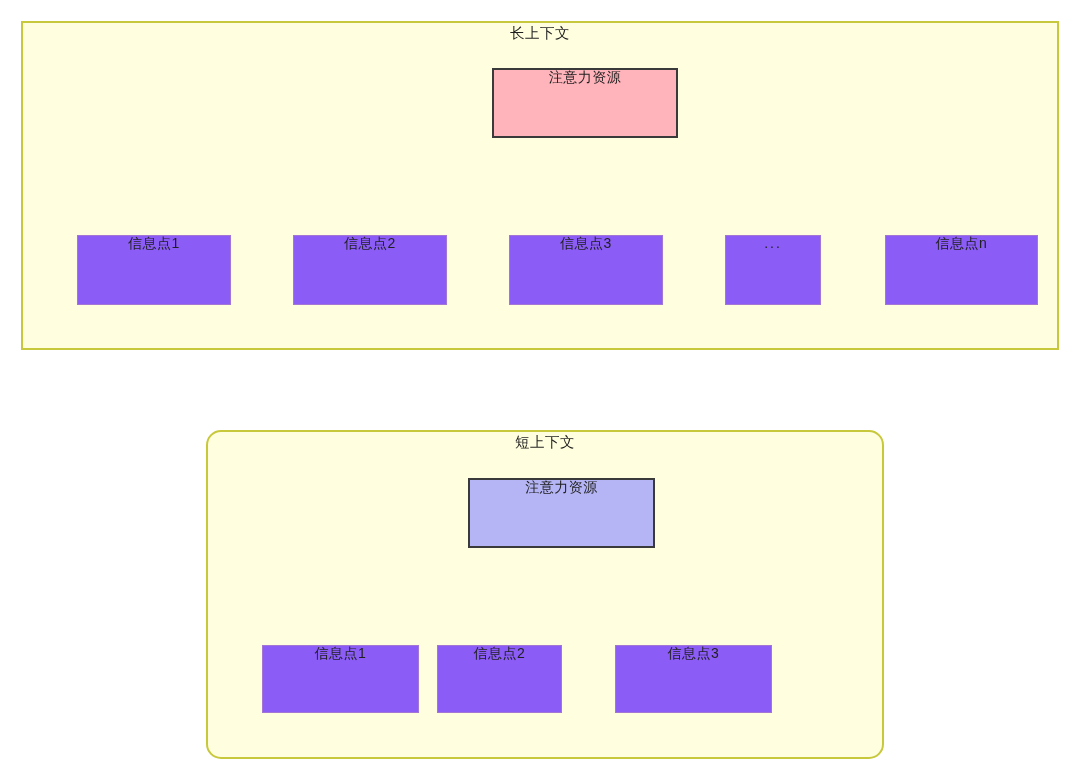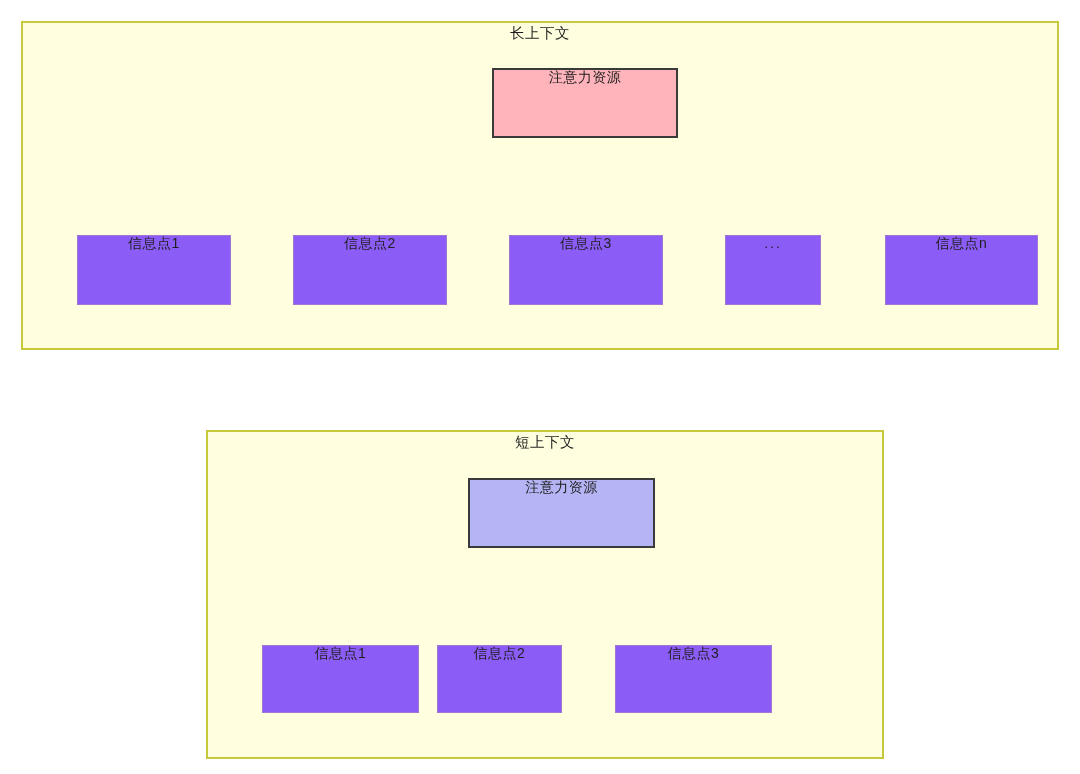--- a/index.html
+++ b/index.html
@@ -32,20 +32,21 @@
     left: 21px;
     top: 21px;
     width: 1038px;
     height: 329px;
   }
   #panel-short {
     left: 206px;
     top: 430px;
     width: 678px;
     height: 329px;
+    border-radius: 15px;
   }
 
   .panel-title {
     position: absolute;
     width: 100%;
     top: 1px;
     left: 0;
     text-align: center;
     font-size: 14.5px;
     color: #1f1f1f;

